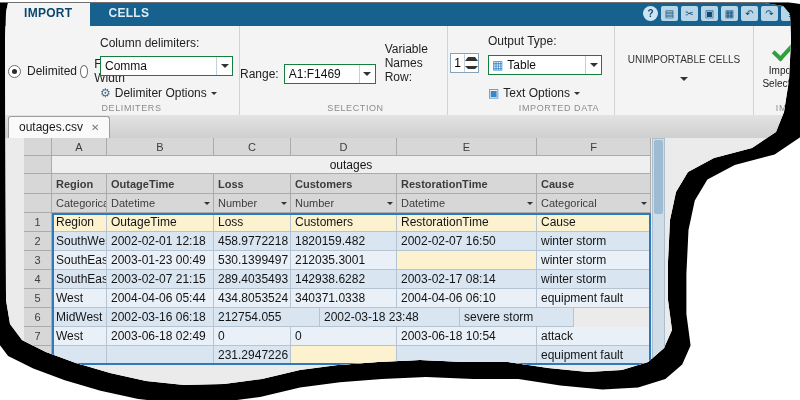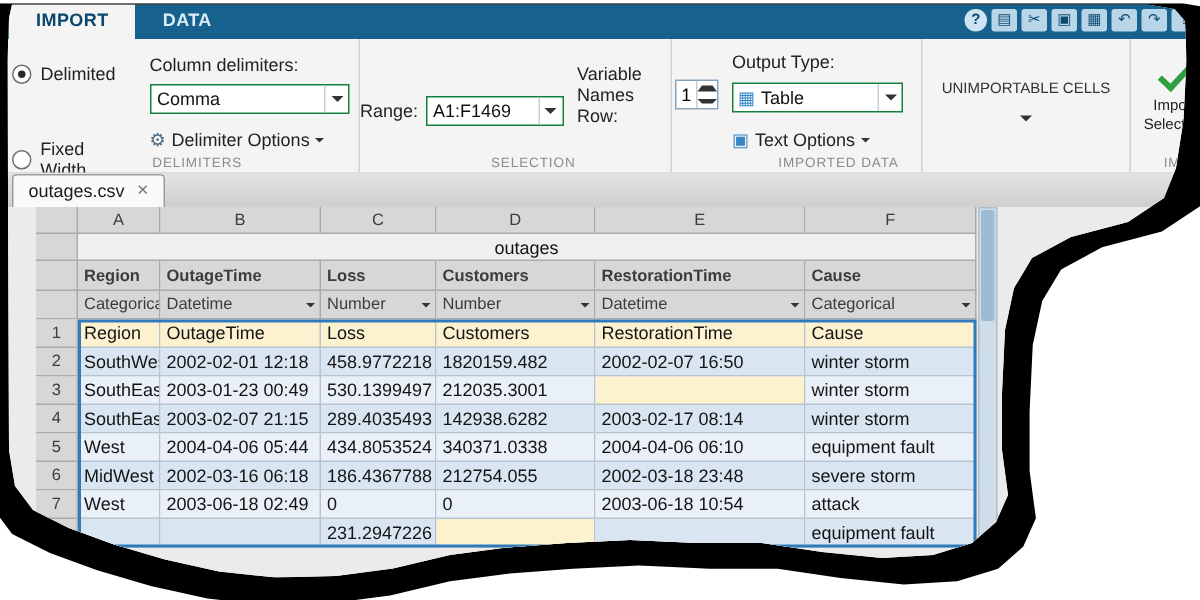--- a/index.html
+++ b/index.html
@@ -26,21 +26,21 @@
   .combo .val{flex:1;padding:0 4px;white-space:nowrap;overflow:hidden;}
   .combo .dd{width:15px;display:flex;align-items:center;justify-content:center;border-left:1px solid #c2d0dc;height:100%;}
   .tri{width:0;height:0;border-left:4px solid transparent;border-right:4px solid transparent;border-top:4px solid #333;}
   .tri-sm{border-left-width:3px;border-right-width:3px;border-top-width:3px;}
   .tri-up{border-top:none;border-bottom:4px solid #333;border-left-width:3px;border-right-width:3px;}
   .radio{display:flex;align-items:center;gap:6px;font-size:12px;color:#222;}
   .rdot{width:11px;height:11px;border-radius:50%;border:1px solid #6f6f6f;background:#fff;display:inline-flex;align-items:center;justify-content:center;}
   .rdot.checked::after{content:"";width:5px;height:5px;border-radius:50%;background:#2b2b2b;}
   .sec-delim{width:240px;}
   .sec-delim .sec-body{display:flex;padding:10px 6px 0 8px;gap:10px;}
-  .radcol{display:flex;flex-direction:column;gap:36px;padding-top:6px;width:82px;}
+  .radcol{display:flex;flex-direction:row;gap:3px;padding-top:6px;width:82px;}
   .delimcol{display:flex;flex-direction:column;gap:6px;width:134px;}
   .optrow{display:flex;align-items:center;gap:4px;font-size:12px;color:#222;padding-top:4px;}
   .gear{color:#4d6b82;font-size:12px;}
   .sec-sel{width:208px;}
   .sec-sel .sec-body{display:flex;gap:9px;padding-top:16px;align-items:flex-end;padding-right:10px;}
   .fieldrow{display:flex;align-items:center;gap:5px;}
   .spin{display:flex;background:#fff;border:1px solid #86a3bc;height:20px;width:46px;box-sizing:border-box;}
   .spin .val{flex:1;font-size:12px;padding:2px 3px;}
   .spin .btns{width:13px;display:flex;flex-direction:column;border-left:1px solid #c2d0dc;}
   .spin .btns span{flex:1;display:flex;align-items:center;justify-content:center;}
@@ -83,21 +83,21 @@
 </style>
 </head>
 <body>
 
 <div class="stage">
   <div class="blob"></div>
   <div class="window">
 
     <div class="titlebar">
       <div class="tab active">IMPORT</div>
-      <div class="tab">DATA</div>
+      <div class="tab">CELLS</div>
       <div class="qat">
         <span class="qicon round">?</span>
         <span class="qicon">▤</span>
         <span class="qicon">✂</span>
         <span class="qicon">▣</span>
         <span class="qicon">▦</span>
         <span class="qicon">↶</span>
         <span class="qicon">↷</span>
         <span class="qicon">?</span>
       </div>
@@ -310,21 +310,20 @@
             <div class="cell cc h19 data">434.8053524</div>
             <div class="cell cd h19 data">340371.0338</div>
             <div class="cell ce h19 data">2004-04-06 06:10</div>
             <div class="cell cf h19 data">equipment fault</div>
           </div>
 
           <div class="grow r-even">
             <div class="cell hd rh h19">6</div>
             <div class="cell ca h19 data">MidWest</div>
             <div class="cell cb h19 data">2002-03-16 06:18</div>
-            <div class="cell cc h19 data">186.4367788</div>
             <div class="cell cd h19 data">212754.055</div>
             <div class="cell ce h19 data">2002-03-18 23:48</div>
             <div class="cell cf h19 data">severe storm</div>
           </div>
 
           <div class="grow r-odd">
             <div class="cell hd rh h19">7</div>
             <div class="cell ca h19 data">West</div>
             <div class="cell cb h19 data">2003-06-18 02:49</div>
             <div class="cell cc h19 data">0</div>

